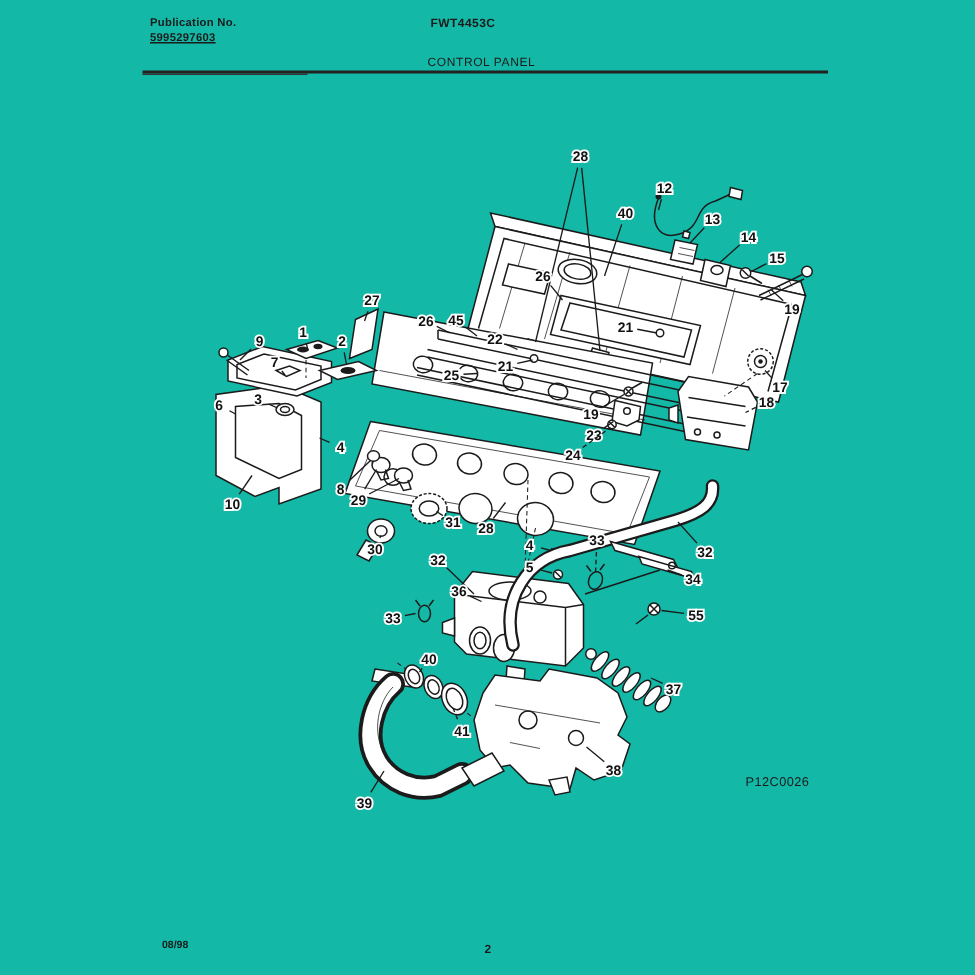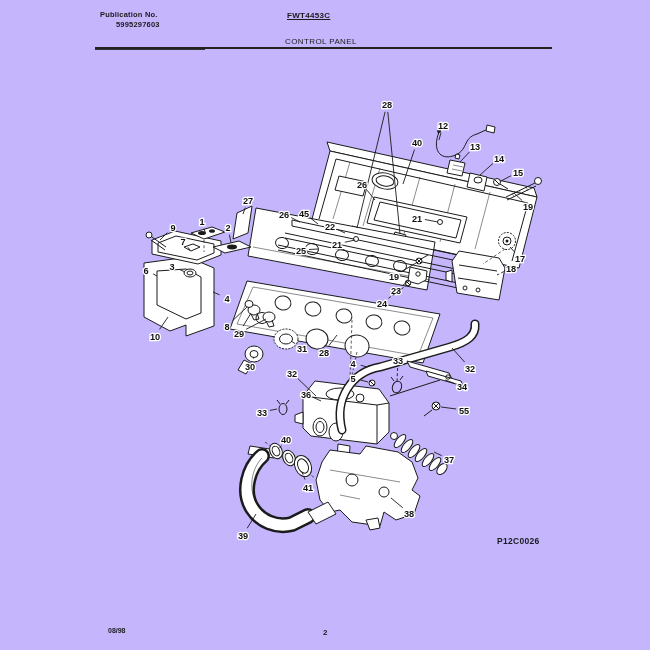--- a/index.html
+++ b/index.html
@@ -1,27 +1,27 @@
 <!DOCTYPE html>
 <html><head>
 <meta charset="utf-8">
 <style>
   html,body{margin:0;padding:0;background:#e8e8e8;}
   .page{
-    position:relative;width:650px;height:650px;background:#c4b5fd;
+    position:relative;width:650px;height:650px;background:#14b8a6;
     font-family:"Liberation Sans", sans-serif;color:#1b1b1b;overflow:hidden;
   }
   .txt{position:absolute;white-space:nowrap;}
   .pub-label{left:100px;top:10px;font-size:7.5px;font-weight:bold;letter-spacing:.2px;}
-  .pub-num{left:116px;top:20px;font-size:7.5px;font-weight:bold;letter-spacing:.2px;}
-  .model{left:287px;top:11px;font-size:8px;font-weight:bold;letter-spacing:.3px;text-decoration:underline;}
+  .pub-num{left:100px;top:20px;font-size:7.5px;font-weight:bold;letter-spacing:.2px;text-decoration:underline;}
+  .model{left:287px;top:11px;font-size:8px;font-weight:bold;letter-spacing:.3px;}
   .section{left:285px;top:37px;font-size:8px;font-weight:normal;letter-spacing:.4px;}
   .rule{position:absolute;left:95px;top:47px;width:457px;height:1.5px;background:#222;}
   .rule2{position:absolute;left:95px;top:49px;width:110px;height:1px;background:#333;}
-  .diagram-id{left:497px;top:516px;font-size:8.5px;font-weight:bold;letter-spacing:.3px;margin-top:20px;}
+  .diagram-id{left:497px;top:516px;font-size:8.5px;font-weight:normal;letter-spacing:.3px;}
   .date-code{left:108px;top:627px;font-size:7px;font-weight:bold;}
   .page-num{left:323px;top:628px;font-size:8px;font-weight:bold;}
   svg.art{position:absolute;left:0;top:0;}
   svg .ln{stroke:#1b1b1b;stroke-width:1;fill:none;}
   svg .fw{stroke:#1b1b1b;stroke-width:1;fill:#ffffff;}
   svg .thin{stroke:#1b1b1b;stroke-width:.6;fill:none;opacity:.85;}
   svg .dash{stroke:#1b1b1b;stroke-width:.7;fill:none;stroke-dasharray:3,2.2;}
   svg .leader{stroke:#1b1b1b;stroke-width:.9;fill:none;}
   svg .leader.dashed{stroke-dasharray:3,2.2;}
   svg text.callout{

